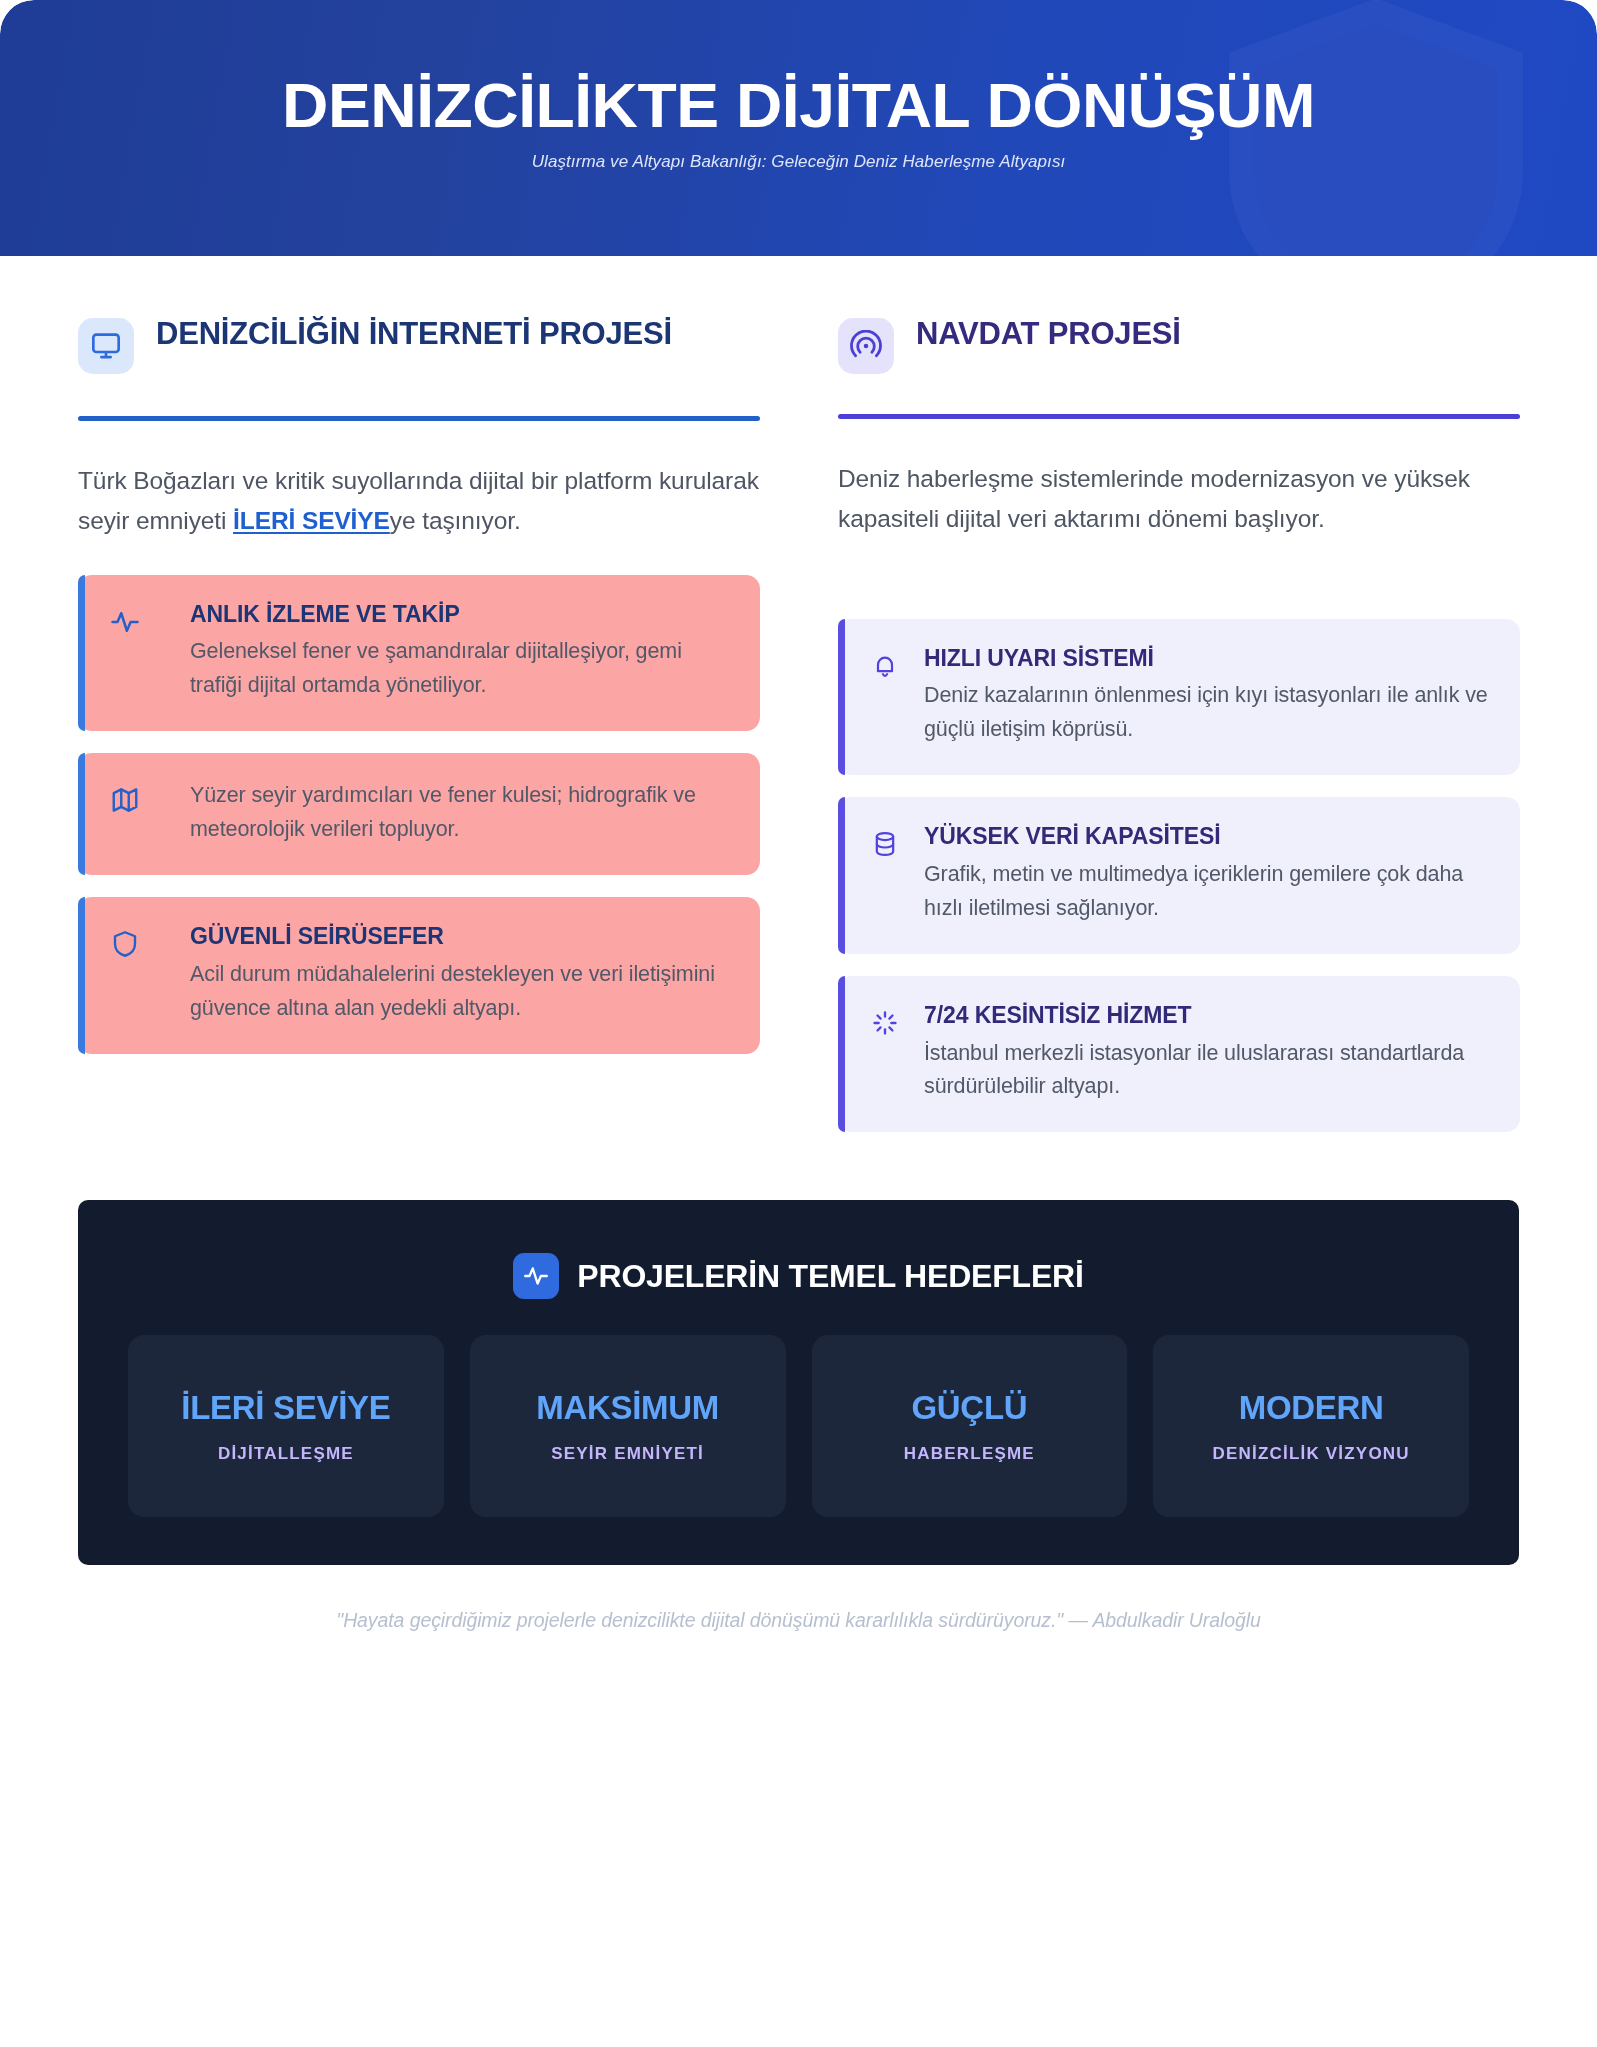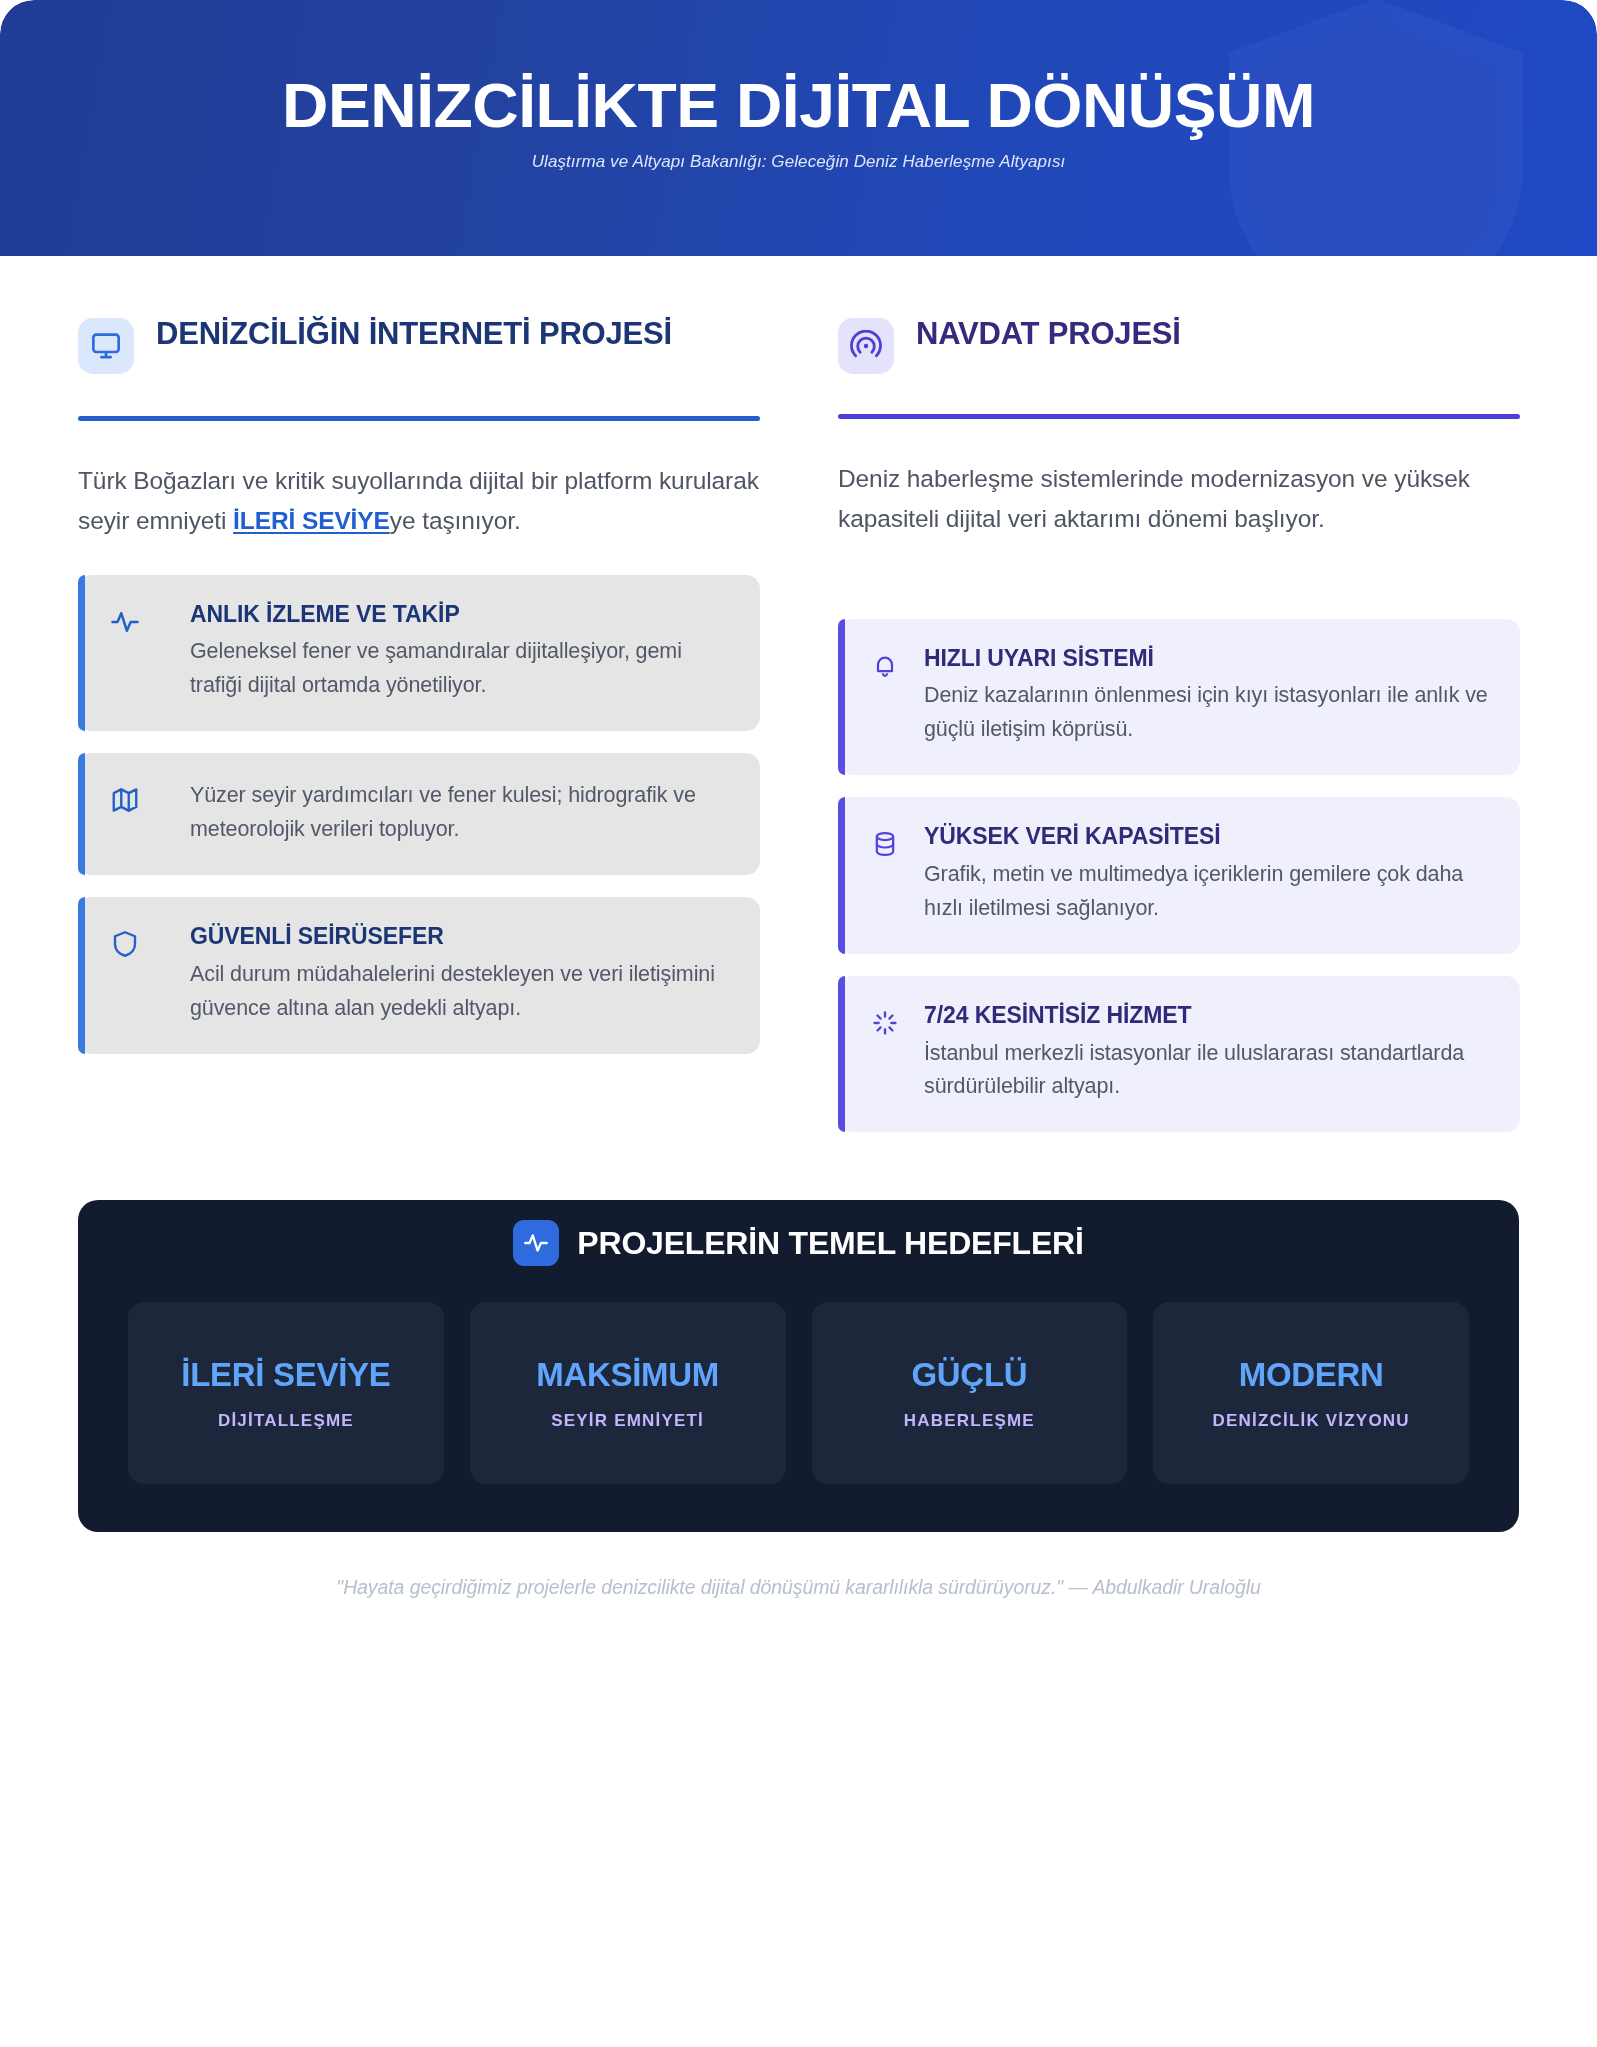--- a/index.html
+++ b/index.html
@@ -128,21 +128,21 @@
   .cards { margin-top: 34px; }
   .card {
     position: relative;
     border-radius: 14px;
     padding: 26px 30px 28px 30px;
     display: flex;
     gap: 22px;
     margin-bottom: 22px;
     box-sizing: border-box;
   }
-  .card.blue   { background: #e5e5e5; gap: 48px; }
+  .card.blue   { background: #fca5a5; gap: 48px; }
   .card.purple { background: #f0f0fd; }
   .card::before {
     content: "";
     position: absolute;
     left: 0; top: 0; bottom: 0;
     width: 7px;
     border-radius: 14px 0 0 14px;
   }
   .card.blue::before   { background: #3a7ae0; }
   .card.purple::before { background: #5a4ee2; }
@@ -169,22 +169,22 @@
     line-height: 1.58;
     margin: 0;
     letter-spacing: -0.1px;
   }
   .pad-col-right { padding-top: 46px; }
 
   
   .goals {
     margin: 46px 78px 0 78px;
     background: #131b2e;
-    border-radius: 20px;
-    padding: 20px 50px 48px 50px;
+    border-radius: 10px;
+    padding: 53px 50px 48px 50px;
     box-sizing: border-box;
   }
   .goals-head {
     display: flex;
     align-items: center;
     justify-content: center;
     gap: 18px;
     margin-bottom: 36px;
   }
   .goals-badge {

